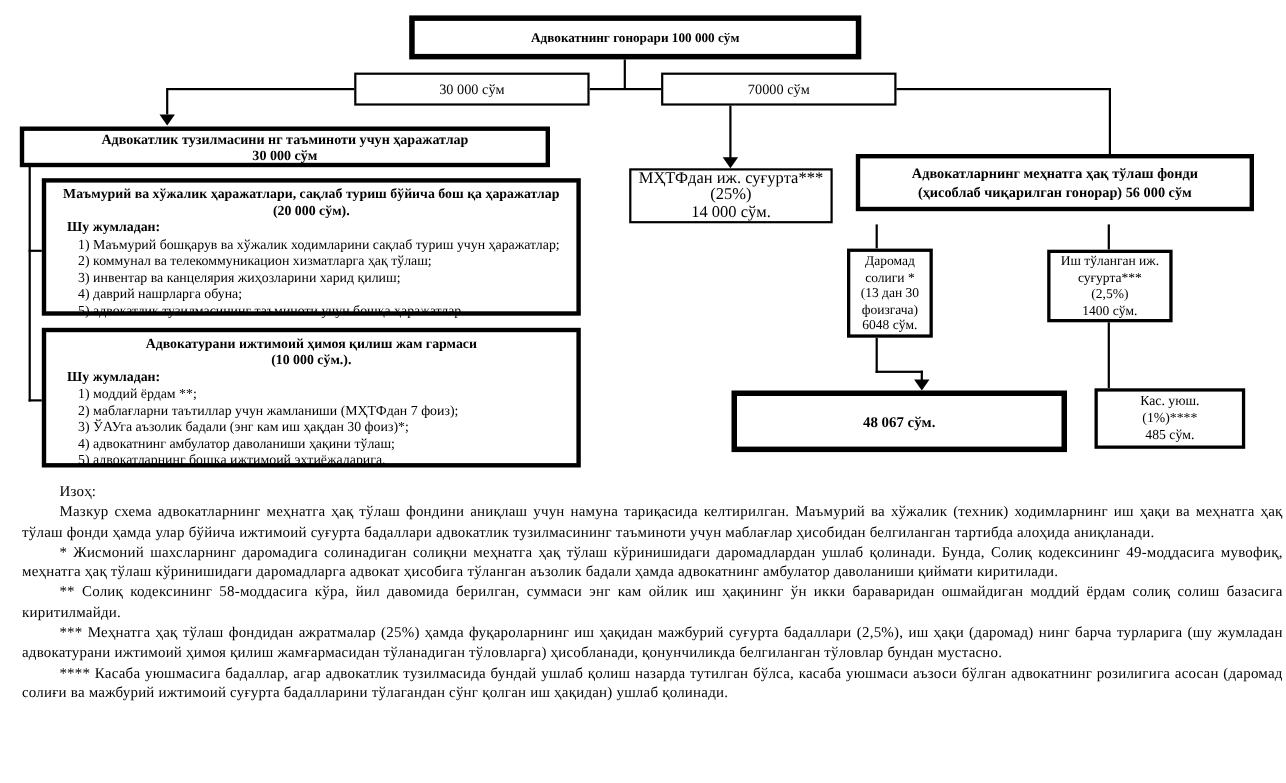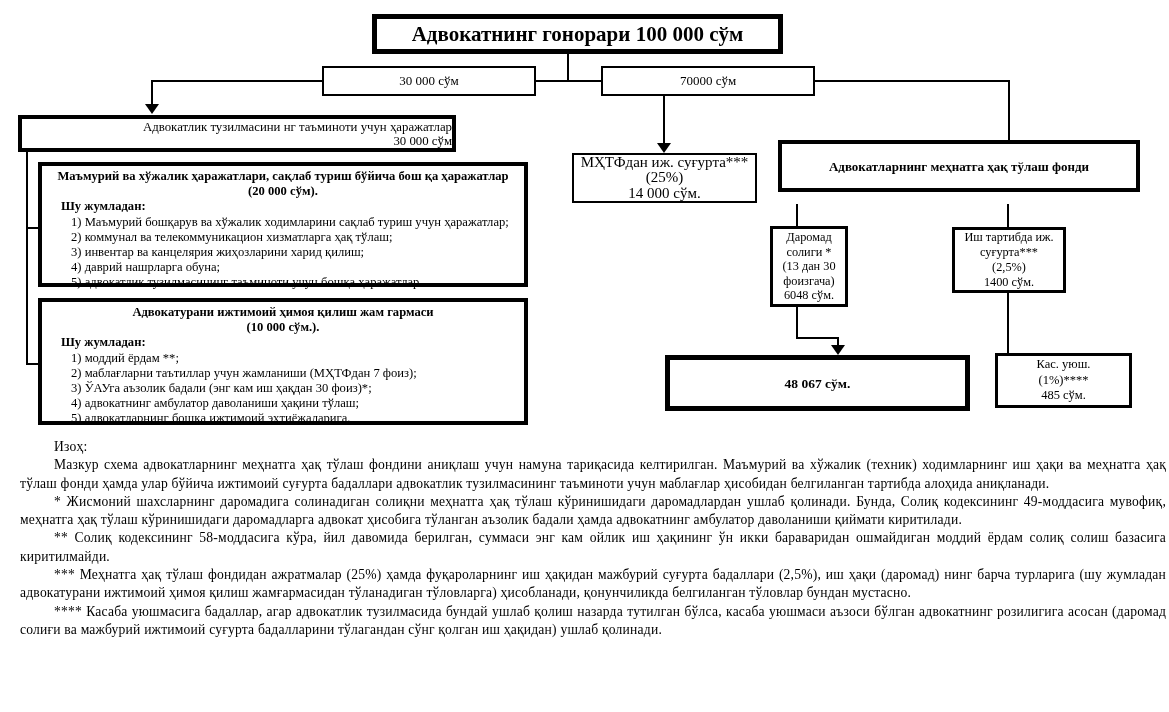--- a/index.html
+++ b/index.html
@@ -4,25 +4,25 @@
 <style>
   html,body{margin:0;padding:0;background:#fff;}
   .page{position:relative;width:1169px;height:712px;background:#ffffff;
         font-family:"Liberation Serif","DejaVu Serif",serif;color:#000;overflow:hidden;}
   .page *{box-sizing:border-box;}
   .box{position:absolute;background:#fff;border-style:solid;border-color:#000;
        display:flex;flex-direction:column;justify-content:center;text-align:center;}
   .ln{position:absolute;background:#000;}
   .arrow{position:absolute;width:0;height:0;border-left:7px solid transparent;
          border-right:7px solid transparent;border-top:10px solid #000;}
-  .b-top{left:372px;top:14px;width:411px;height:40px;border-width:5px;font-weight:bold;font-size:21px;}
+  .b-top{left:372px;top:14px;width:411px;height:40px;border-width:5px;font-weight:bold;font-size:12px;}
   .b-30k{left:322px;top:66px;width:214px;height:30px;border-width:2px;font-size:13px;}
   .b-70k{left:601px;top:66px;width:214px;height:30px;border-width:2px;font-size:13px;}
-  .b-leftmain{left:18px;top:115px;width:438px;height:37px;border-width:4px;
-              font-weight:normal;font-size:12.8px;line-height:14px;align-items:flex-end;}
+  .b-leftmain{left:18px;top:115px;width:482px;height:37px;border-width:4px;
+              font-weight:bold;font-size:12.8px;line-height:14px;}
   .b-list{left:38px;width:490px;border-width:4px;justify-content:flex-start;
           font-size:12.6px;line-height:15.2px;padding:3px 5px 0 5px;}
   .b-admin{top:162px;height:125px;}
   .b-social{top:298px;height:127px;}
   .b-list .ttl{font-weight:bold;text-align:center;}
   .b-list .incl{font-weight:bold;text-align:left;padding-left:14px;}
   .b-list .item{text-align:left;padding-left:24px;}
   .b-mhtf{left:572px;top:153px;width:185px;height:50px;border-width:2px;font-size:15px;line-height:15.5px;}
   .b-fund{left:778px;top:140px;width:362px;height:52px;border-width:4px;
           font-weight:bold;font-size:13px;line-height:17px;}
@@ -97,35 +97,36 @@
   <div class="arrow" style="left:1002px;top:142px;"></div>
 
   <div class="box b-mhtf">
     <span>МҲТФдан иж. суғурта***</span>
     <span>(25%)</span>
     <span>14 000 сўм.</span>
   </div>
 
   <div class="box b-fund">
     <span>Адвокатларнинг   меҳнатга  ҳақ тўлаш фонди</span>
+    <span>(ҳисоблаб чиқарилган   гонорар) 56 000 сўм</span>
   </div>
 
   <div class="ln" style="left:796px;top:204px;width:2px;height:22px;"></div>
   <div class="ln" style="left:1007px;top:204px;width:2px;height:23px;"></div>
 
   <div class="box b-tax">
     <span>Даромад</span>
     <span>солиги *</span>
     <span>(13 дан 30</span>
     <span>фоизгача)</span>
     <span>6048 сўм.</span>
   </div>
 
   <div class="box b-ins">
-    <span>Иш тартибда иж.</span>
+    <span>Иш тўланган иж.</span>
     <span>суғурта***</span>
     <span>(2,5%)</span>
     <span>1400 сўм.</span>
   </div>
 
   <div class="ln" style="left:796px;top:307px;width:2px;height:32px;"></div>
   <div class="ln" style="left:796px;top:337px;width:43px;height:2px;"></div>
   <div class="ln" style="left:837px;top:337px;width:2px;height:9px;"></div>
   <div class="arrow" style="left:831px;top:345px;"></div>
 

